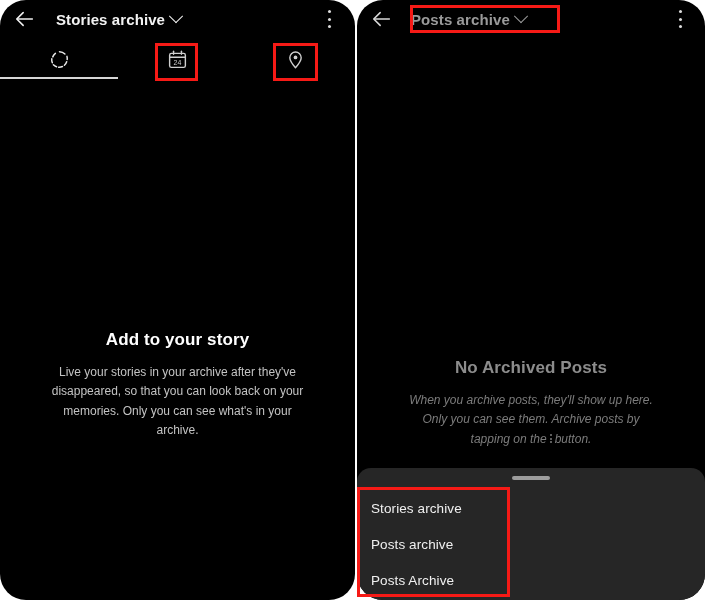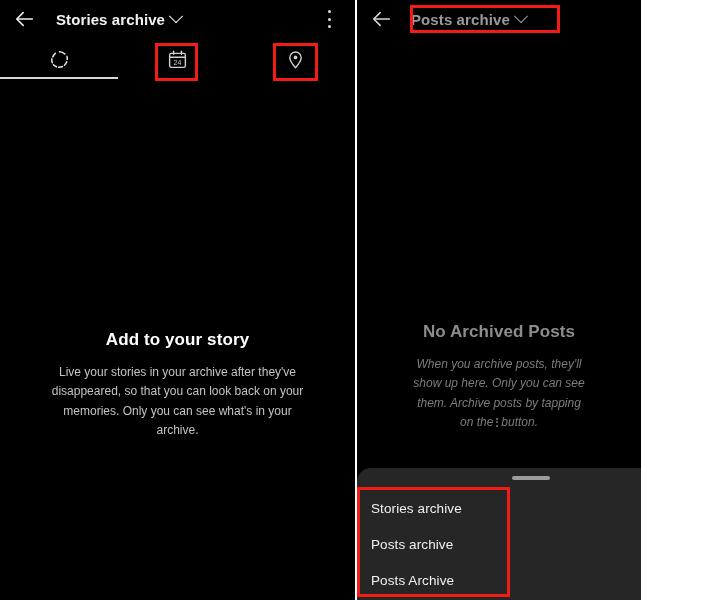--- a/index.html
+++ b/index.html
@@ -21,23 +21,24 @@
     overflow: hidden;
   }
 
   
   .panel {
     position: absolute;
     top: 0;
     height: 600px;
     background: #000000;
     overflow: hidden;
+    border-radius: 26px;
   }
   .panel-left  { left: 0;     width: 355px; }
-  .panel-right { left: 357px; width: 284px; }
+  .panel-right { left: 357px; width: 348px; }
 
   .panel-divider {
     position: absolute;
     left: 355px;
     top: 0;
     width: 2px;
     height: 600px;
     background: #ffffff;
   }
 
@@ -143,21 +144,21 @@
   .empty-left  { top: 330px; padding: 0 44px; }
   .empty-right { top: 322px; padding: 0 52px; }
 
   .empty-title {
     font-size: 17px;
     font-weight: bold;
     margin: 0 0 13px 0;
     letter-spacing: .1px;
   }
   .empty-title-left  { color: #ffffff; }
-  .empty-title-right { color: #8c8c8c; }
+  .empty-title-right { color: #8c8c8c; margin-top: 36px; }
 
   .empty-body {
     font-size: 12px;
     line-height: 1.62;
     margin: 0;
   }
   .empty-body-left  { color: #c3c3c3; }
   .empty-body-right { color: #7c7c7c; font-style: italic; }
 
   .inline-kebab {

